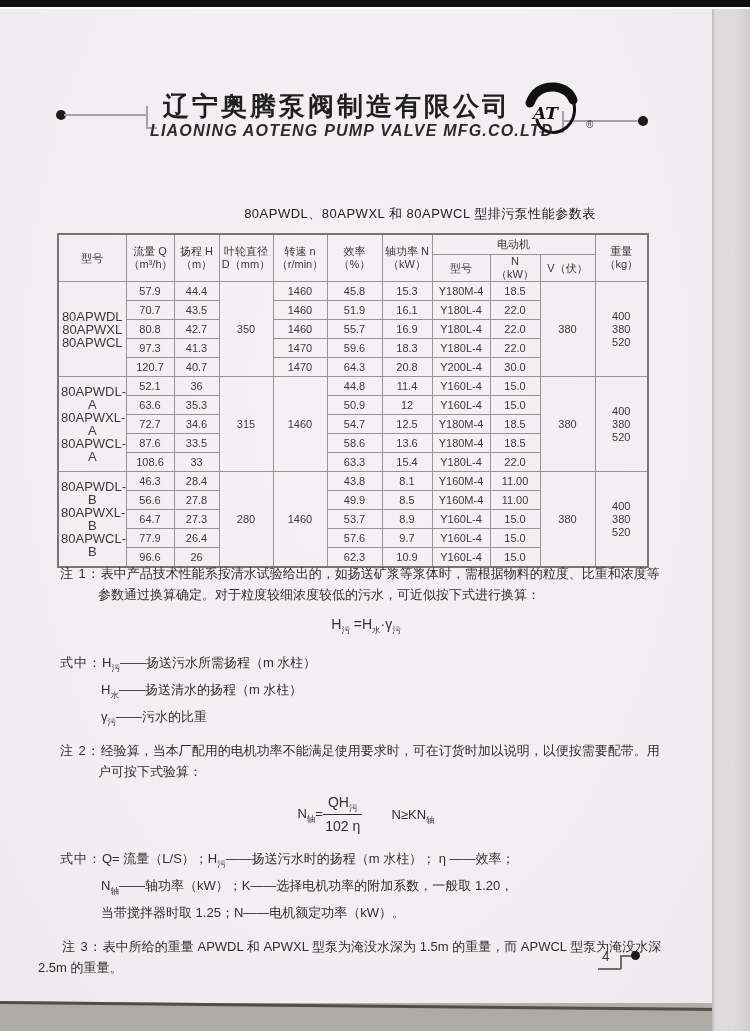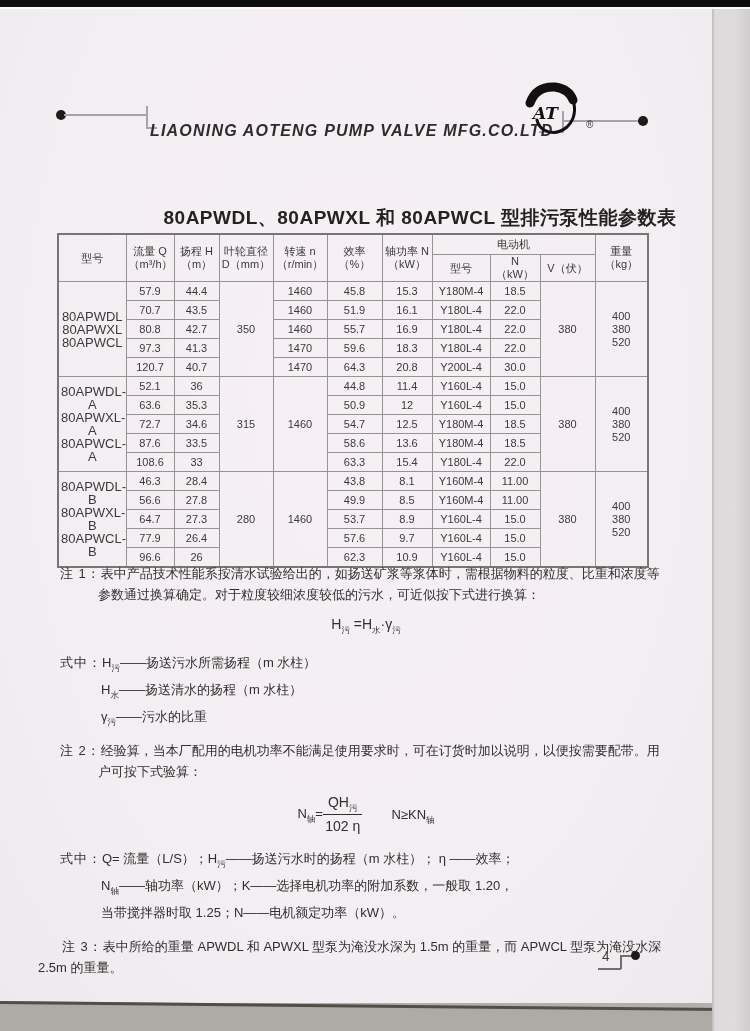--- a/index.html
+++ b/index.html
@@ -25,21 +25,21 @@
   .rule{position:absolute;background:#a5a3ae;}
 
   .company-cn{position:absolute;left:148px;top:82px;width:378px;text-align:center;
     font-size:26px;font-weight:bold;letter-spacing:3px;color:#1f1f1f;white-space:nowrap;}
   .company-en{position:absolute;left:150px;top:115px;width:378px;text-align:right;
     font-size:16px;font-weight:bold;font-style:italic;letter-spacing:1.2px;color:#2c2c2c;white-space:nowrap;}
   .logo{position:absolute;left:518px;top:74px;width:64px;height:64px;}
   .reg{position:absolute;left:586px;top:112px;font-size:10px;color:#333;}
 
   .doc-title{position:absolute;left:130px;top:198px;width:580px;text-align:center;
-    font-size:19px;font-weight:bold;color:#222;letter-spacing:0.5px;}
+    font-size:13px;font-weight:normal;color:#222;letter-spacing:0.5px;}
 
   
   table.t{position:absolute;left:57px;top:226px;width:590px;border-collapse:collapse;table-layout:fixed;
     font-size:11px;color:#3a3a3a;}
   table.t th,table.t td{border:1px solid #949494;padding:0 2px;text-align:center;font-weight:normal;
     white-space:pre-line;overflow:hidden;}
   table.t{border:2px solid #767676;}
   table.t th{line-height:13px;height:19px;}
   table.t td{height:18px;line-height:13px;}
   td.m{text-align:left;padding-left:4px;line-height:17px;font-size:13px;}
@@ -72,20 +72,21 @@
   <div class="dot" style="left:56px;top:103px;width:10px;height:10px;"></div>
   <div class="rule" style="left:64px;top:107px;width:83px;height:1.6px;"></div>
   <div class="rule" style="left:146px;top:99px;width:1.6px;height:22px;"></div>
   <div class="rule" style="left:146px;top:120px;width:11px;height:1.6px;"></div>
 
   <div class="rule" style="left:539px;top:124px;width:24px;height:1.6px;"></div>
   <div class="rule" style="left:562px;top:104px;width:1.6px;height:22px;"></div>
   <div class="rule" style="left:562px;top:113px;width:78px;height:1.6px;"></div>
   <div class="dot" style="left:638px;top:109px;width:10px;height:10px;"></div>
 
+  <div class="company-cn">辽宁奥腾泵阀制造有限公司</div>
   <div class="company-en">LIAONING  AOTENG  PUMP  VALVE  MFG.CO.LTD</div>
 
   <div class="logo">
     <svg viewBox="0 0 64 64" width="64" height="64">
       <path d="M12 22 Q 18 5 37 6 Q 51 8 55 19" fill="none" stroke="#101010" stroke-width="9" stroke-linecap="round"></path>
       <path d="M55 19 Q 60 35 49 46 Q 38 55 26 49 Q 20 45 19 39" fill="none" stroke="#101010" stroke-width="3" stroke-linecap="round"></path>
       <text x="15" y="38" font-size="17" font-style="italic" font-weight="bold" font-family="'DejaVu Serif',serif" fill="#101010">AT</text>
     </svg>
   </div>
   <div class="reg">®</div>

